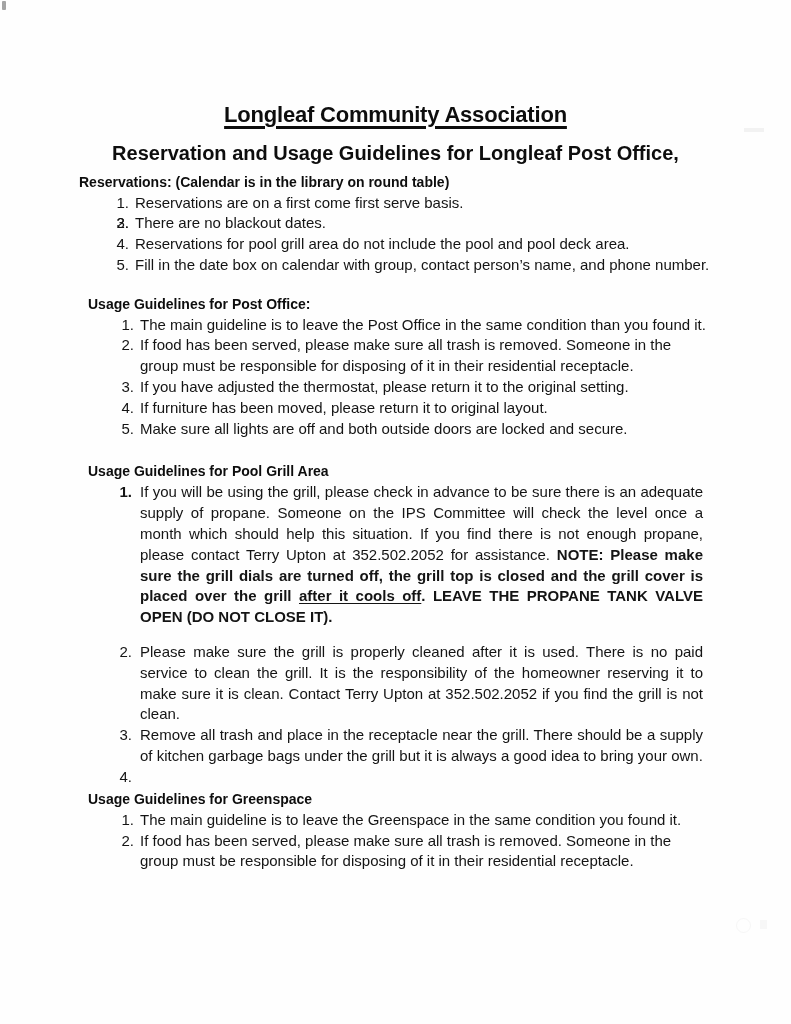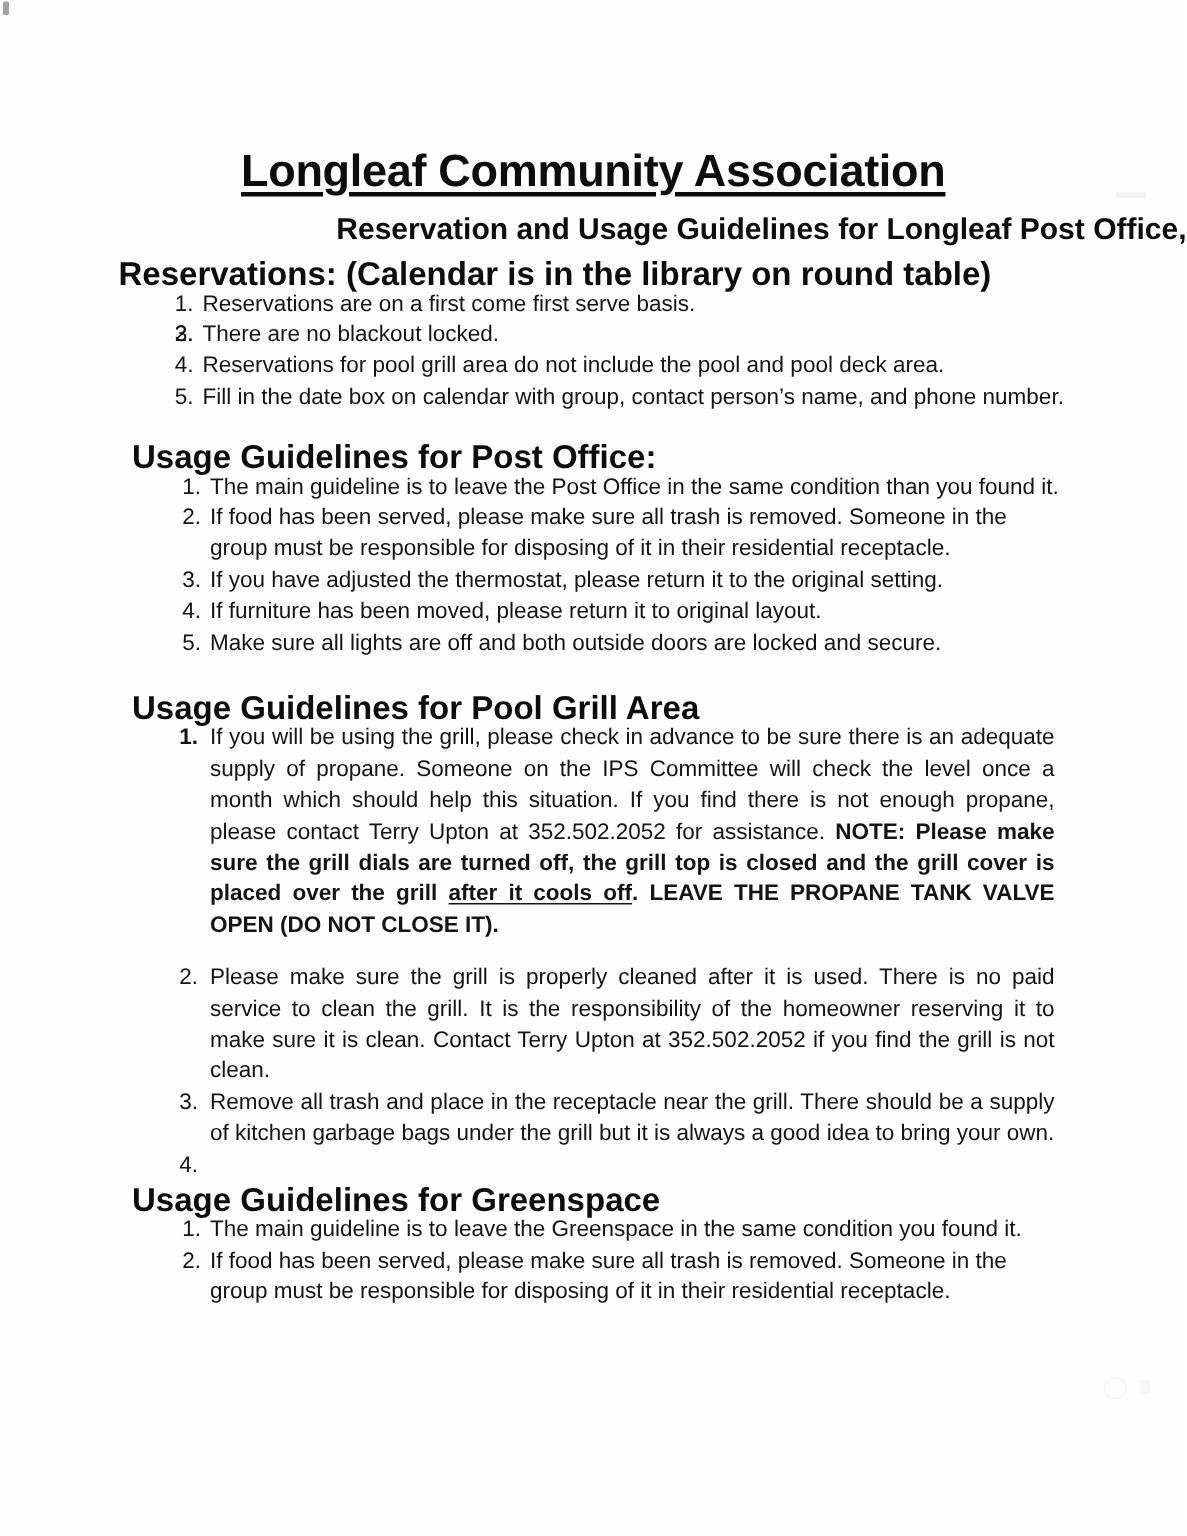--- a/index.html
+++ b/index.html
@@ -60,53 +60,53 @@
   .content {
     position: absolute;
     left: 0;
     top: 0;
     width: 791px;
   }
 
   
   .doc-title {
     text-align: center;
-    font-size: 30px;
+    font-size: 22px;
     font-weight: bold;
     letter-spacing: -0.2px;
     margin: 0;
     padding-top: 98px;
     line-height: 34px;
     color: #0d0d0d;
   }
   .doc-title span.ul {
     text-decoration: underline;
     text-underline-offset: 4px;
     text-decoration-thickness: 2.5px;
   }
 
   .doc-subtitle {
-    text-align: right;
+    text-align: center;
     font-size: 20px;
     font-weight: bold;
     line-height: 26.5px;
     margin: 0;
     padding-top: 8px;
     color: #0d0d0d;
   }
   .doc-subtitle .line2 {
     display: block;
   }
 
   
   .section {
     margin: 0;
   }
   .section-heading {
-    font-size: 22px;
+    font-size: 14px;
     font-weight: bold;
     color: #0d0d0d;
     line-height: 21px;
     margin: 0;
     padding-left: 88px;
   }
   .section-heading.flush {
     padding-left: 79px;
   }
 
@@ -178,21 +178,21 @@
       <span>Reservation and Usage Guidelines for Longleaf Post Office,</span>
     </h2>
 
     <div class="spacer-xs"></div>
 
     <div class="section">
       <div class="section-heading flush">Reservations: (Calendar is in the library on round table)</div>
       <ol class="items reservations">
         <li><span class="num">1.</span><span>Reservations are on a first come first serve basis.</span></li>
         <li><span class="num">2.</span></li>
-        <li><span class="num">3.</span><span>There are no blackout locked.</span></li>
+        <li><span class="num">3.</span><span>There are no blackout dates.</span></li>
         <li><span class="num">4.</span><span>Reservations for pool grill area do not include the pool and pool deck area.</span></li>
         <li><span class="num">5.</span><span>Fill in the date box on calendar with group, contact person’s name, and phone number.</span></li>
       </ol>
     </div>
 
     <div class="spacer-md"></div>
 
     <div class="section">
       <div class="section-heading">Usage Guidelines for Post Office:</div>
       <ol class="items">

